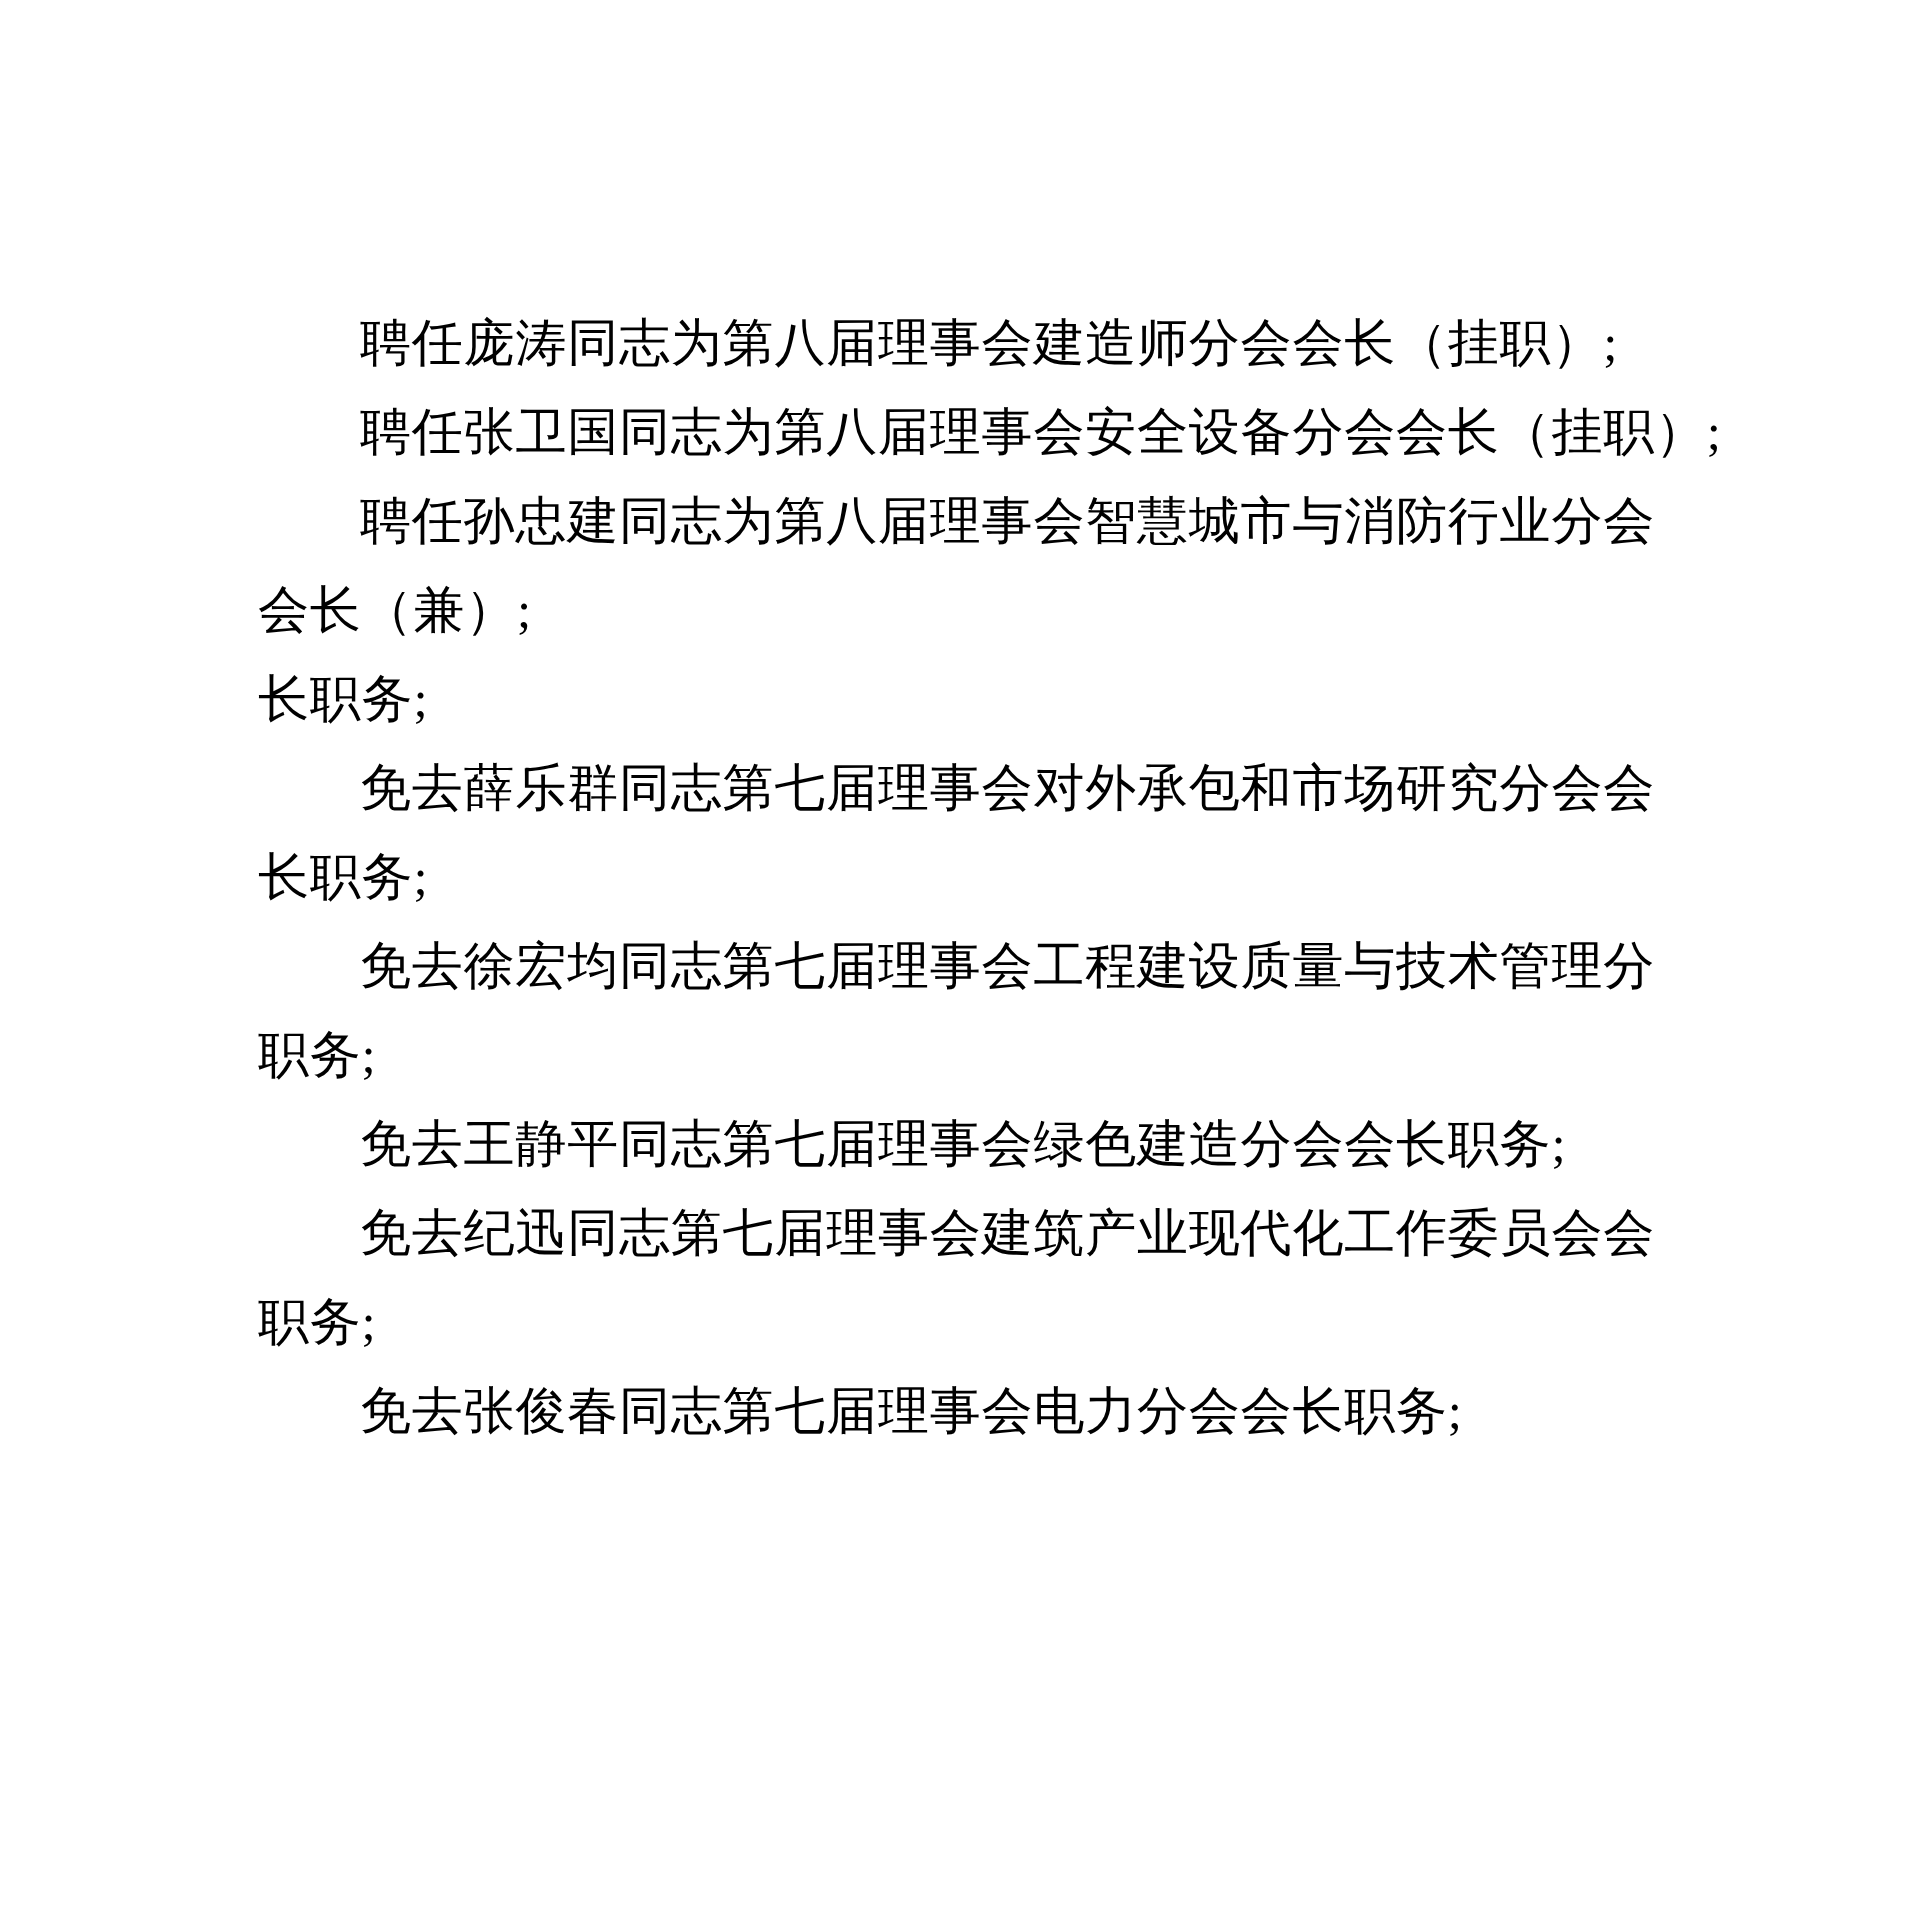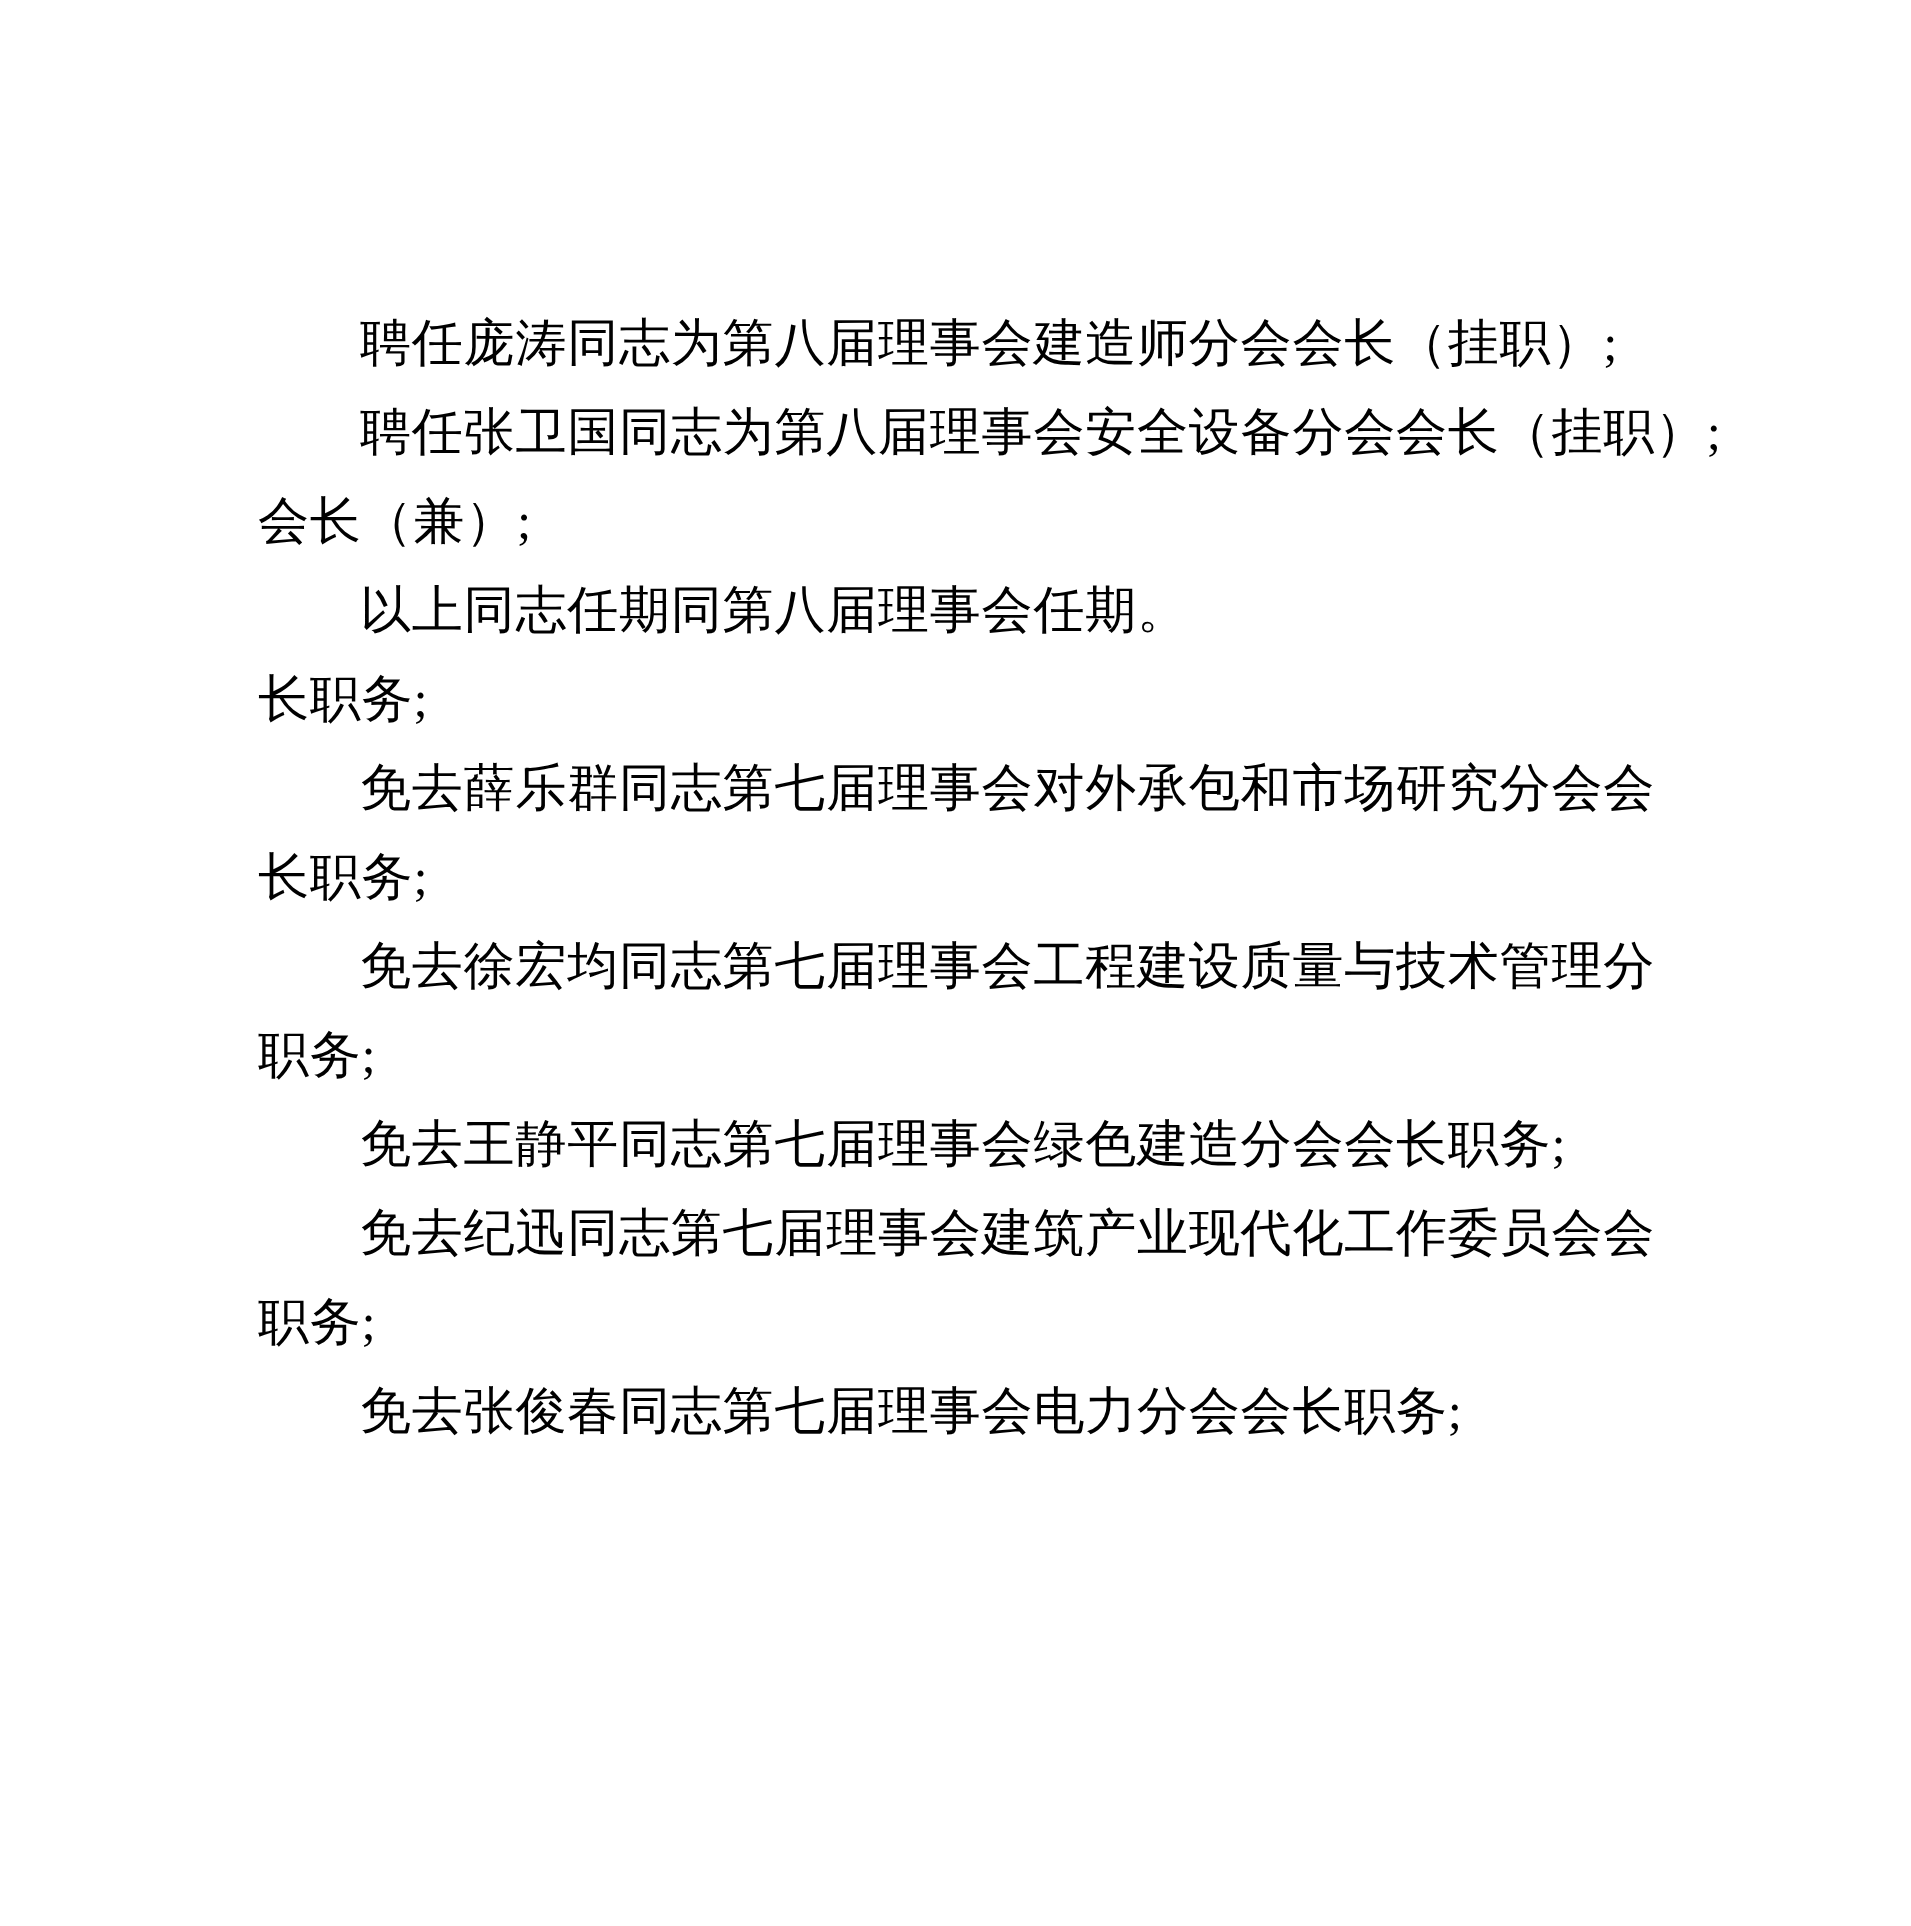--- a/index.html
+++ b/index.html
@@ -31,22 +31,22 @@
   .body-line.indent { padding-left: 102px; }
 </style>
 </head>
 <body>
 
 <div class="page">
 
   <div class="body-text" id="bodyText">
       <div class="body-line indent">聘任庞涛同志为第八届理事会建造师分会会长（挂职）;</div>
       <div class="body-line indent">聘任张卫国同志为第八届理事会安全设备分会会长（挂职）;</div>
+      <div class="body-line indent">聘任孙忠建同志为第八届理事会智慧城市与消防行业分会</div>
       <div class="body-line">会长（兼）;</div>
-      <div class="body-line indent">以上同志任期同第八届理事会任期。</div>
       <div class="body-line">长职务;</div>
       <div class="body-line indent">免去薛乐群同志第七届理事会对外承包和市场研究分会会</div>
       <div class="body-line">长职务;</div>
       <div class="body-line indent">免去徐宏均同志第七届理事会工程建设质量与技术管理分</div>
       <div class="body-line">职务;</div>
       <div class="body-line indent">免去王静平同志第七届理事会绿色建造分会会长职务;</div>
       <div class="body-line indent">免去纪迅同志第七届理事会建筑产业现代化工作委员会会</div>
       <div class="body-line">职务;</div>
       <div class="body-line indent">免去张俊春同志第七届理事会电力分会会长职务;</div>
     </div>

